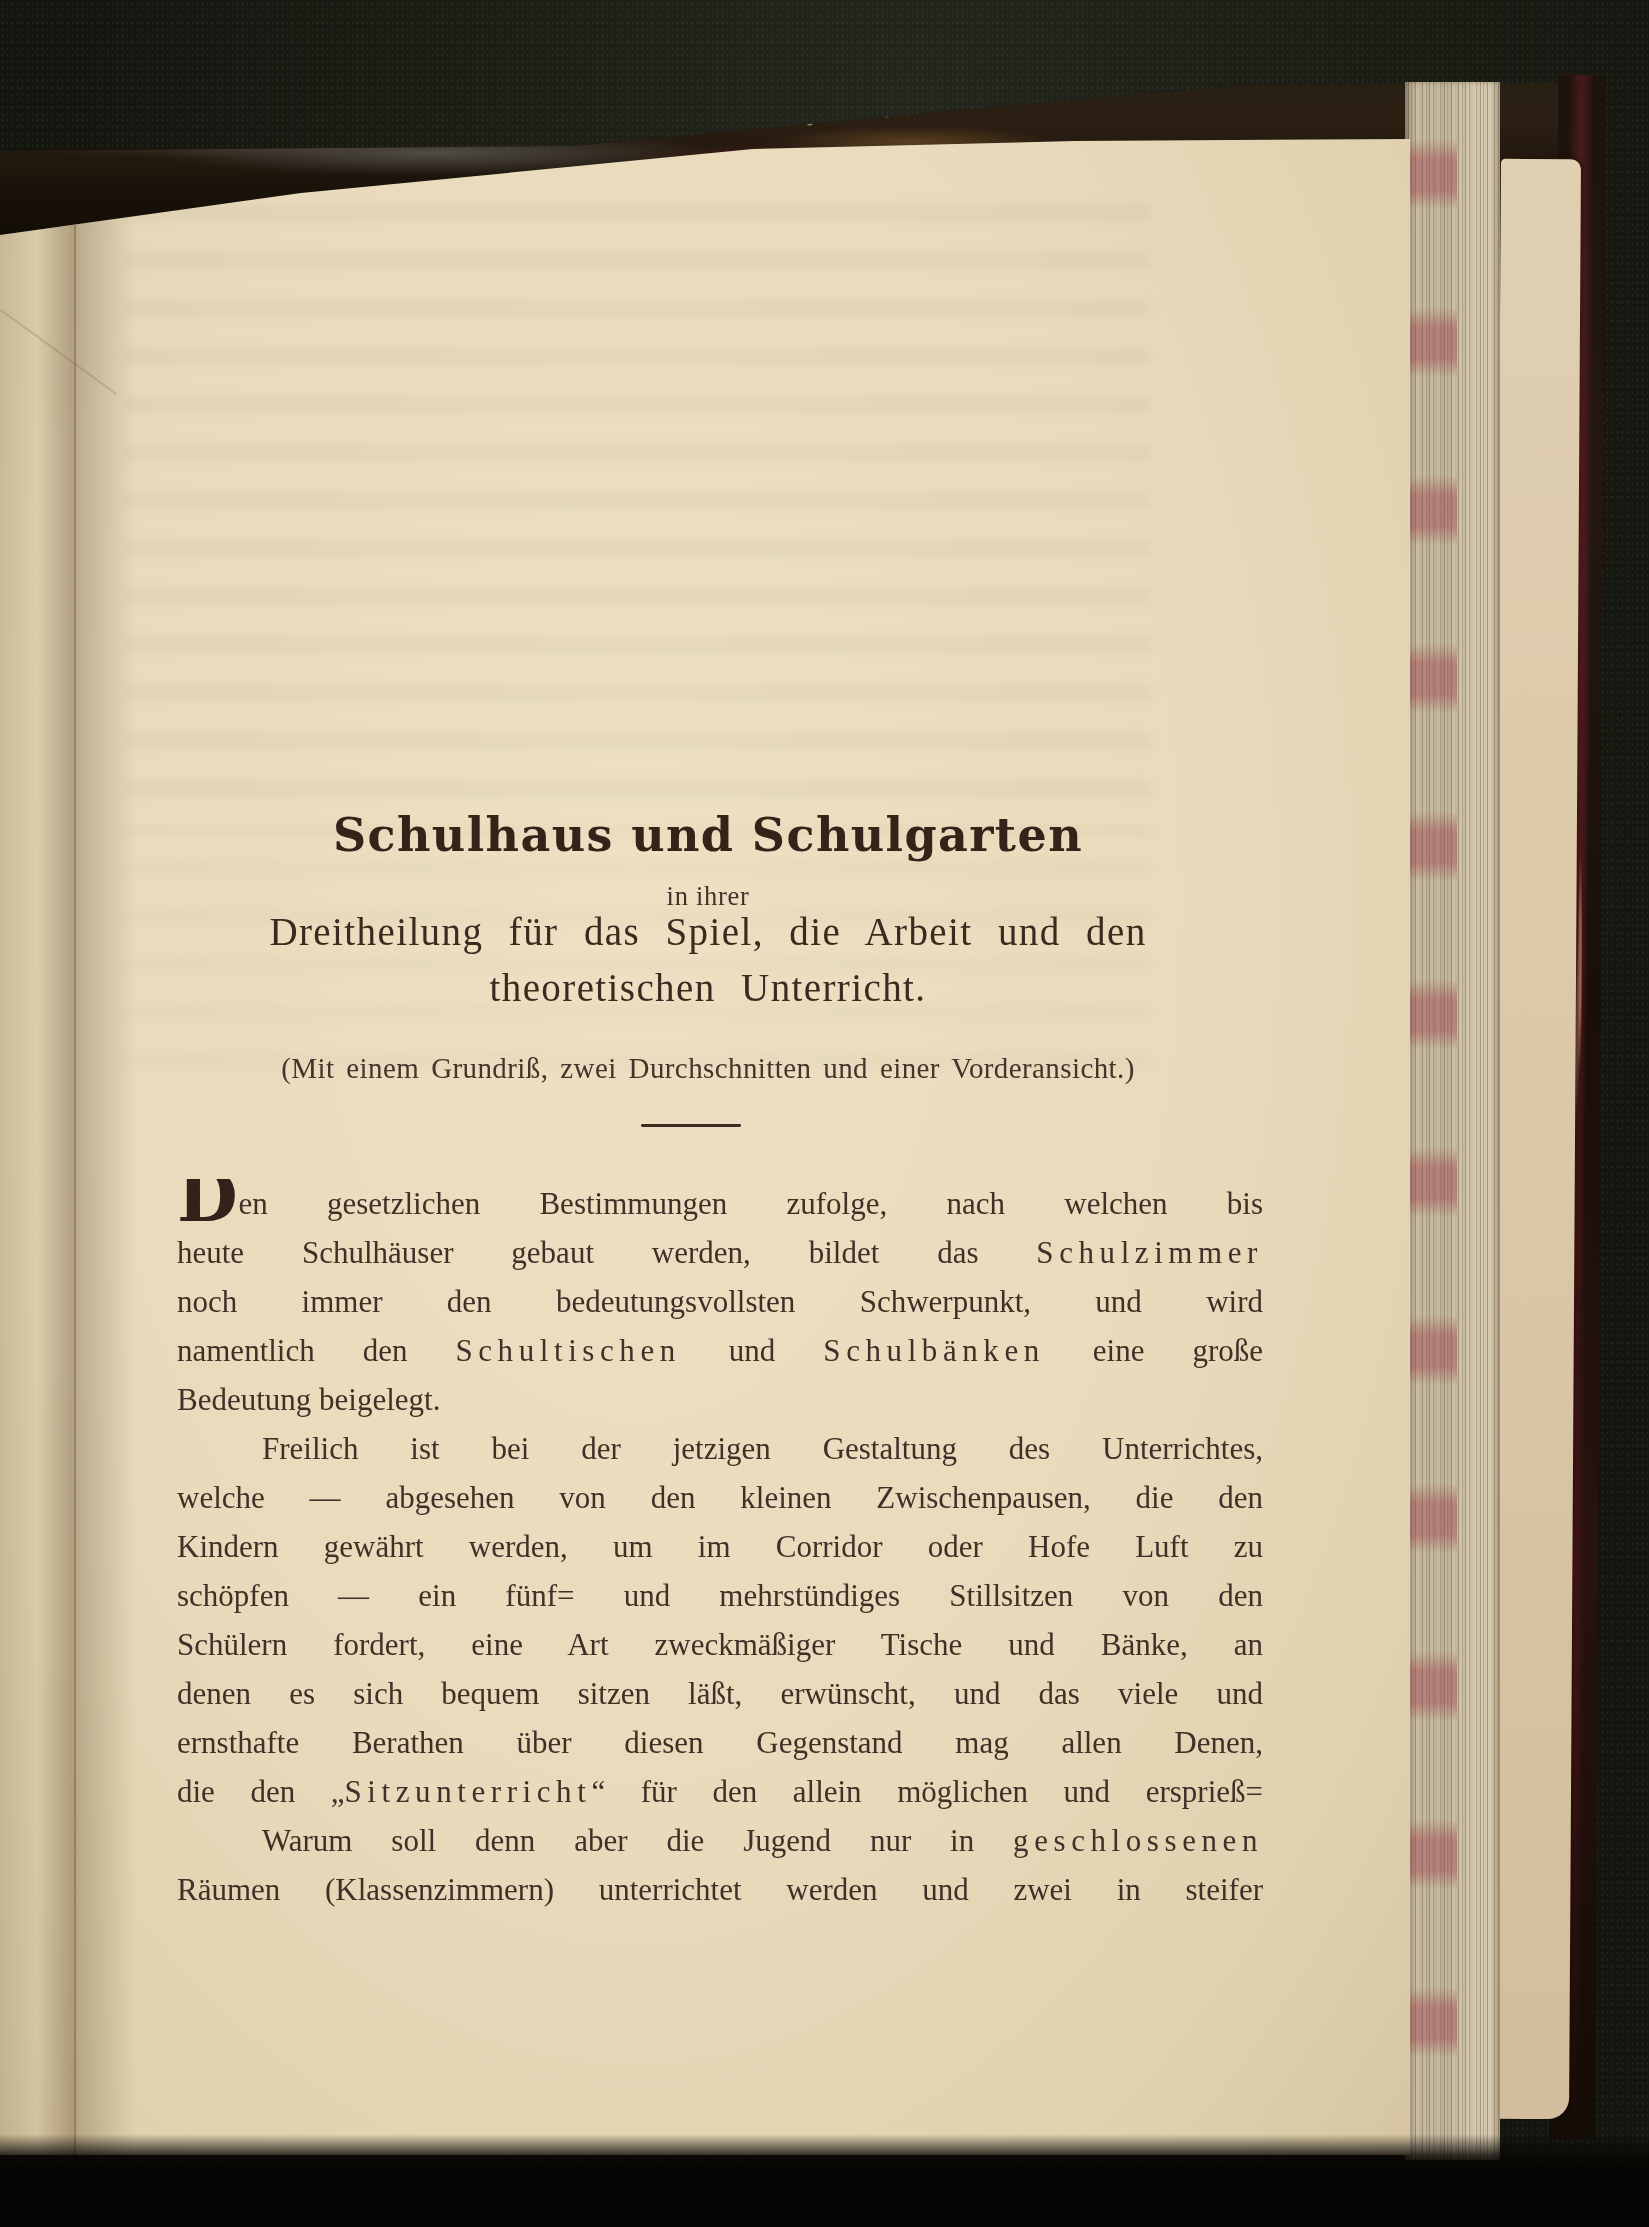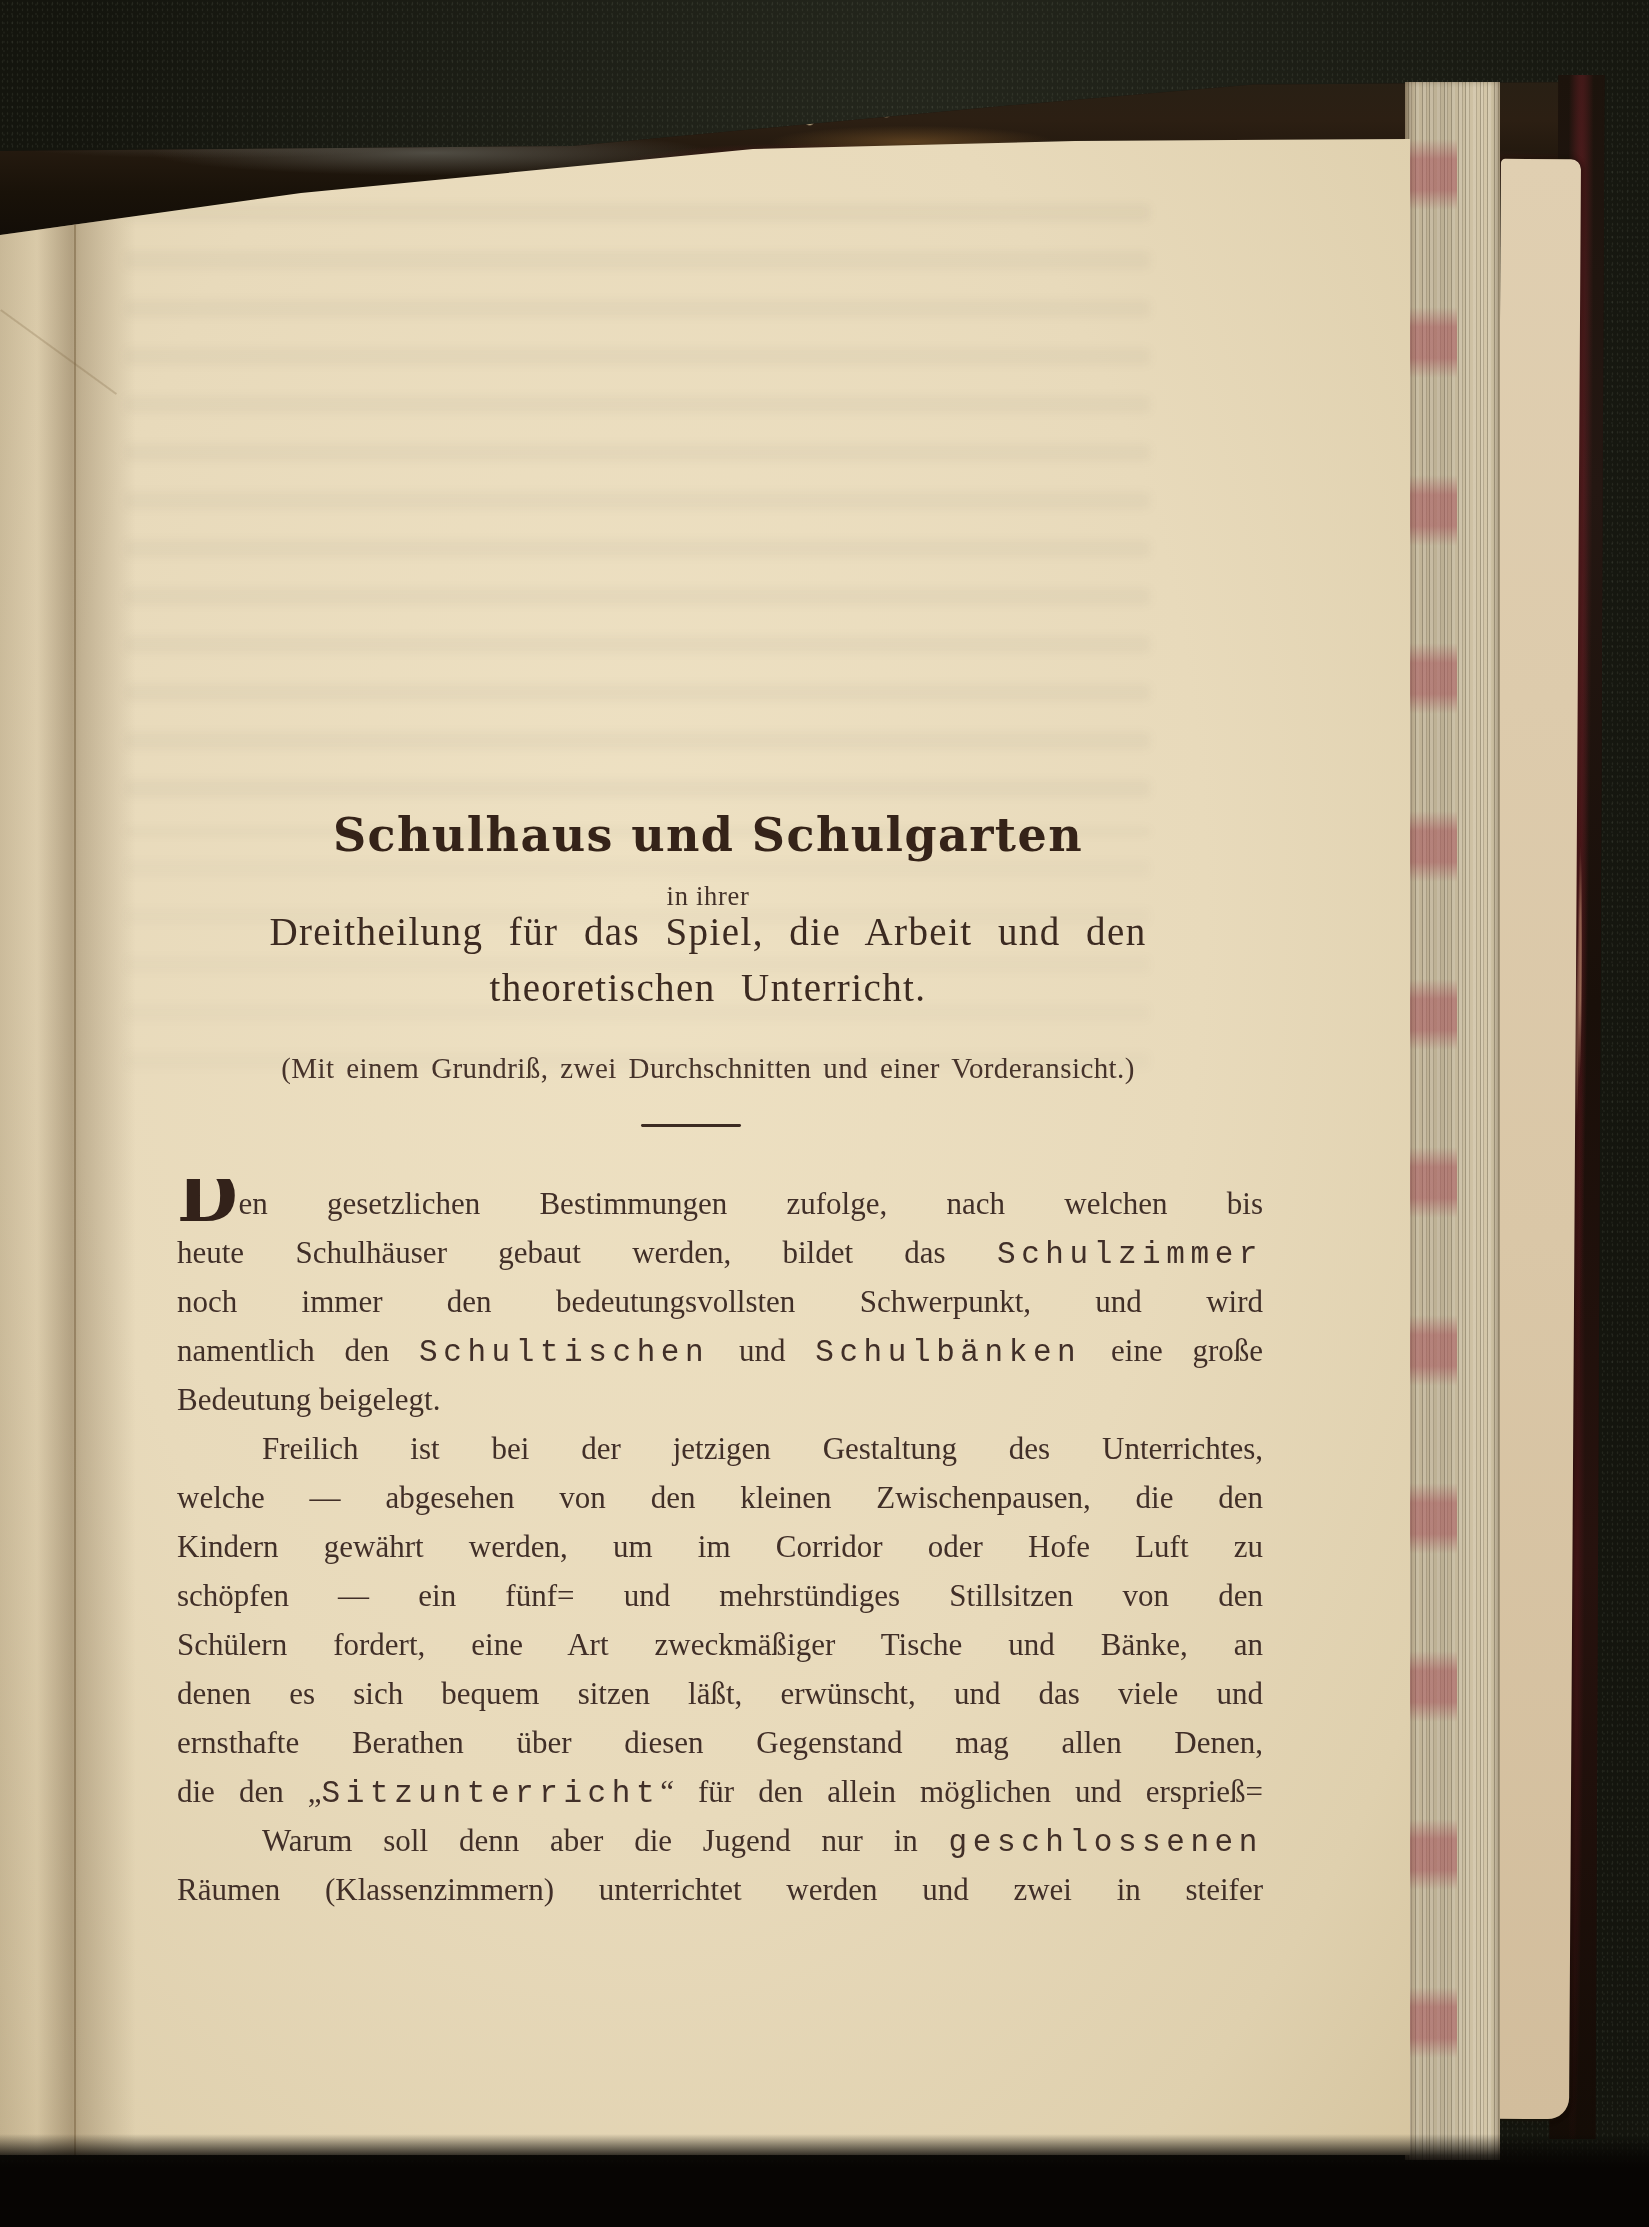--- a/index.html
+++ b/index.html
@@ -150,21 +150,21 @@
   }
 
   .body-text {
     position: absolute; top: 1043px; left: 12px; width: 100%;
     font-size: 31px; line-height: 49px; color: #412f28;
     text-align: justify;
   }
   .line { height: 49px; overflow: hidden; }
   .line.just { text-align: justify; text-align-last: justify; }
   .line.indent { text-indent: 85px; }
-  .sperr { letter-spacing: 0.18em; font-family: Liberation Mono, monospace; }
+  .sperr { letter-spacing: 0.18em; }
   .initial {
     font-family: "DejaVu Serif", serif;
     font-size: 70px; line-height: 0; vertical-align: -0.1em;
     font-weight: bold; letter-spacing: 0.7px; color: #33221a;
   }
 
   
   .bottom-fade {
     position: absolute; left: 0; top: 2134px; width: 100%; height: 93px;
     background: linear-gradient(180deg,

